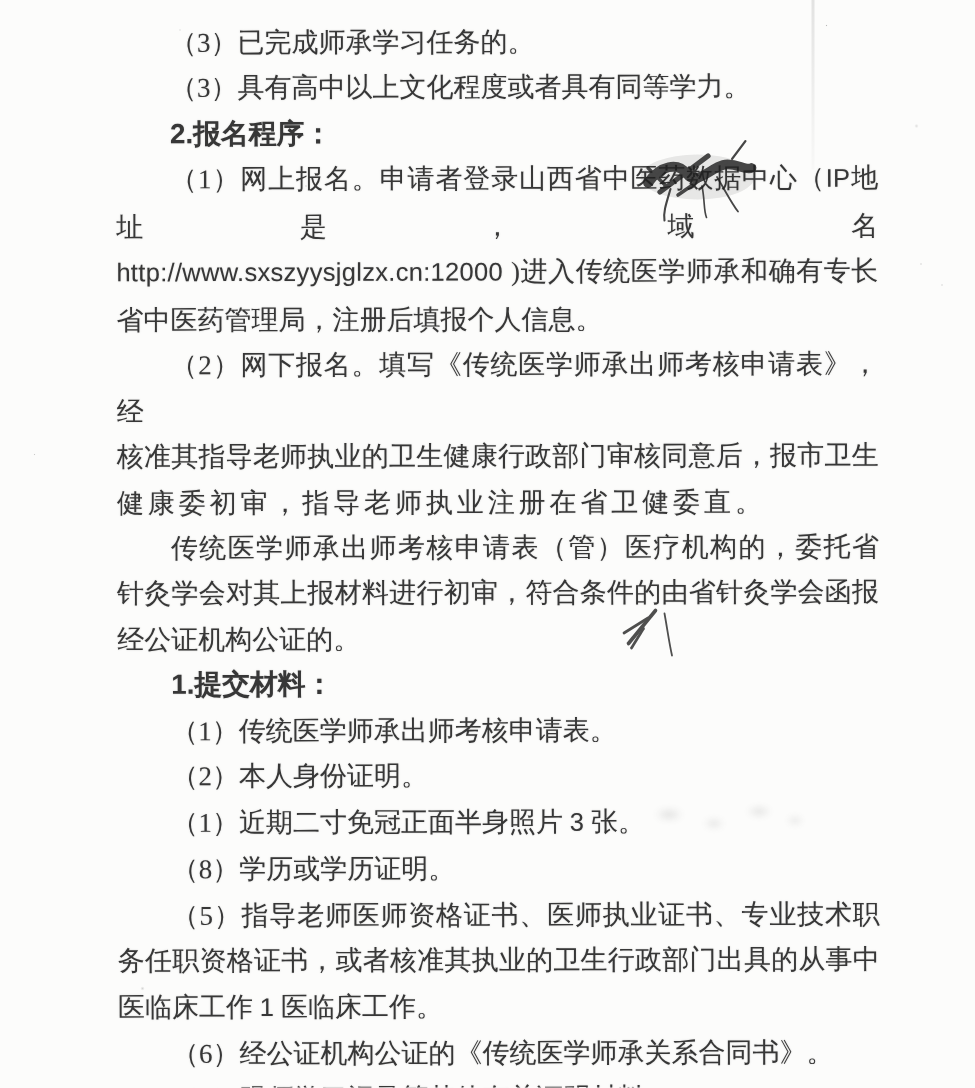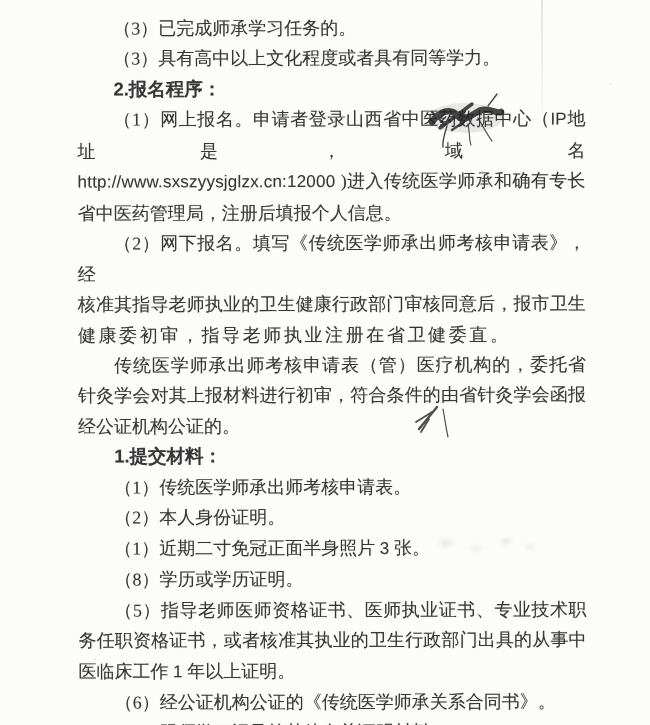--- a/index.html
+++ b/index.html
@@ -68,21 +68,21 @@
       <div class="line indent just"><span>传统医学师承出师考核申请表（管）医疗机构的，委托省</span></div>
       <div class="line just"><span>针灸学会对其上报材料进行初审，符合条件的由省针灸学会函报</span></div>
       <div class="line"><span>经公证机构公证的。</span></div>
       <div class="line indent bold"><span>1.提交材料：</span></div>
       <div class="line indent"><span>（1）传统医学师承出师考核申请表。</span></div>
       <div class="line indent"><span>（2）本人身份证明。</span></div>
       <div class="line indent"><span>（1）近期二寸免冠正面半身照片 </span><span class="latin">3</span><span> 张。</span></div>
       <div class="line indent"><span>（8）学历或学历证明。</span></div>
       <div class="line indent just"><span>（5）指导老师医师资格证书、医师执业证书、专业技术职</span></div>
       <div class="line just"><span>务任职资格证书，或者核准其执业的卫生行政部门出具的从事中</span></div>
-      <div class="line"><span>医临床工作 </span><span class="latin">1</span><span> 年以上证明。</span></div>
+      <div class="line"><span>医临床工作 </span><span class="latin">1</span><span> 医临床工作。</span></div>
       <div class="line indent"><span>（6）经公证机构公证的《传统医学师承关系合同书》。</span></div>
       <div class="line indent"><span>（7）跟师学习记录等其他有关证明材料。</span></div>
     </div>
 
   <svg class="overlay-svg" width="650" height="725" viewBox="0 0 650 725">
 
     <g stroke="#1f1f1f" fill="none" stroke-linecap="round" opacity="0.82">
       <ellipse cx="465" cy="118" rx="38" ry="15" fill="rgba(40,40,40,0.12)" stroke="none"></ellipse>
       <path d="M432,122 C440,110 452,108 458,116 C464,124 474,112 482,110 C490,108 497,114 501,112" stroke-width="6.5"></path>
       <path d="M440,128 L472,104" stroke-width="3.5"></path>

